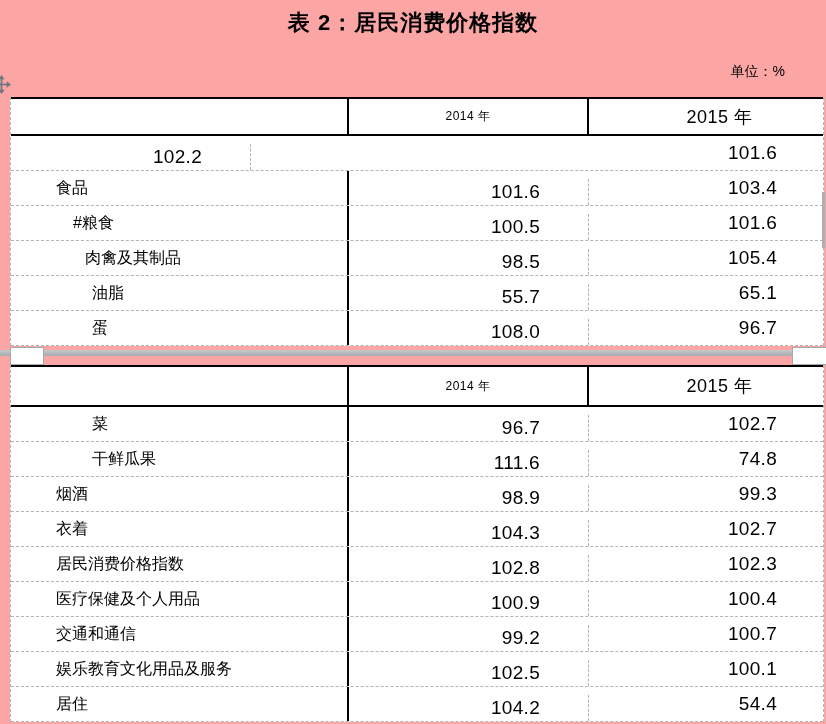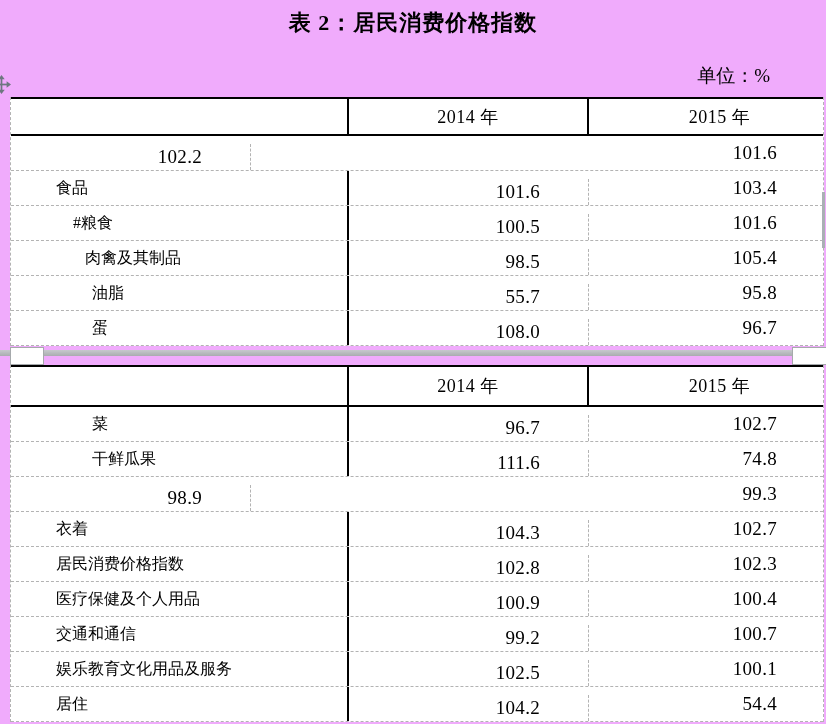--- a/index.html
+++ b/index.html
@@ -1,25 +1,25 @@
 <!DOCTYPE html>
 <html><head>
 <meta charset="utf-8">
 <style>
   * { margin:0; padding:0; box-sizing:border-box; }
   html,body { background:#ffffff; }
   .page {
-    position:relative; width:826px; height:724px; background:#f0abfc; overflow:hidden;
-    font-family:Liberation Serif, serif; color:#000;
+    position:relative; width:826px; height:724px; background:#fca5a5; overflow:hidden;
+    font-family:Liberation Sans, sans-serif; color:#000;
   }
   .title {
     position:absolute; top:8px; left:0; width:100%; text-align:center;
     font-size:22px; font-weight:bold; letter-spacing:1px;
   }
-  .unit { position:absolute; top:63px; right:56px; font-size:19px; }
+  .unit { position:absolute; top:63px; right:41px; font-size:14px; }
 
   .move-icon { position:absolute; left:-8px; top:75px; width:19px; height:19px; }
 
   .tbl {
     position:absolute; left:10px; width:814px; background:#fff; z-index:3;
     border-left:1px dashed #b3b3b3; border-right:1px dashed #b3b3b3;
   }
   .t1 { top:97px; }
   .t2 { top:365px; }
 
@@ -28,21 +28,21 @@
     border-top:2px solid #000; border-bottom:2px solid #000;
   }
   .t2 .hrow { height:42px; }
   .row {
     display:flex; height:35px; align-items:stretch;
     border-bottom:1px dashed #b3b3b3; font-size:16px;
   }
   .c1 { width:338px; border-right:2px solid #000; display:flex; align-items:center; }
   .c2 { width:240px; display:flex; align-items:center; }
   .c3 { flex:1; display:flex; align-items:center; }
-  .hrow .c2 { border-right:2px solid #000; justify-content:center; font-size:18px; letter-spacing:0.5px; }
+  .hrow .c2 { border-right:2px solid #000; justify-content:center; font-size:12px; letter-spacing:0.5px; }
   .hrow .c3 { justify-content:center; font-size:18px; letter-spacing:0.5px;padding-left:27px; }
   .row .c2 { border-right:1px dashed #b3b3b3; justify-content:flex-end; padding-right:48px;margin-top:8px; }
   .row .c2, .row .c3 { font-size:19px; letter-spacing:0.3px; }
   .row .c3 { justify-content:flex-end; padding-right:46px; }
 
   .ia { padding-left:45px; }
   .ib { padding-left:62px; }
   .ic { padding-left:74px; }
   .id { padding-left:81px; }
 
@@ -99,21 +99,21 @@
       <div class="c3">101.6</div>
     </div>
     <div class="row">
       <div class="c1 ic">肉禽及其制品</div>
       <div class="c2">98.5</div>
       <div class="c3">105.4</div>
     </div>
     <div class="row">
       <div class="c1 id">油脂</div>
       <div class="c2">55.7</div>
-      <div class="c3">95.8</div>
+      <div class="c3">65.1</div>
     </div>
     <div class="row">
       <div class="c1 id">蛋</div>
       <div class="c2">108.0</div>
       <div class="c3">96.7</div>
     </div>
   </div>
 
   <div class="pagebreak"></div>
   <div class="handle handle-l"></div>
@@ -131,20 +131,21 @@
       <div class="c1 id">菜</div>
       <div class="c2">96.7</div>
       <div class="c3">102.7</div>
     </div>
     <div class="row">
       <div class="c1 id">干鲜瓜果</div>
       <div class="c2">111.6</div>
       <div class="c3">74.8</div>
     </div>
     <div class="row">
+      <div class="c1 ia">烟酒</div>
       <div class="c2">98.9</div>
       <div class="c3">99.3</div>
     </div>
     <div class="row">
       <div class="c1 ia">衣着</div>
       <div class="c2">104.3</div>
       <div class="c3">102.7</div>
     </div>
     <div class="row">
       <div class="c1 ia">居民消费价格指数</div>

